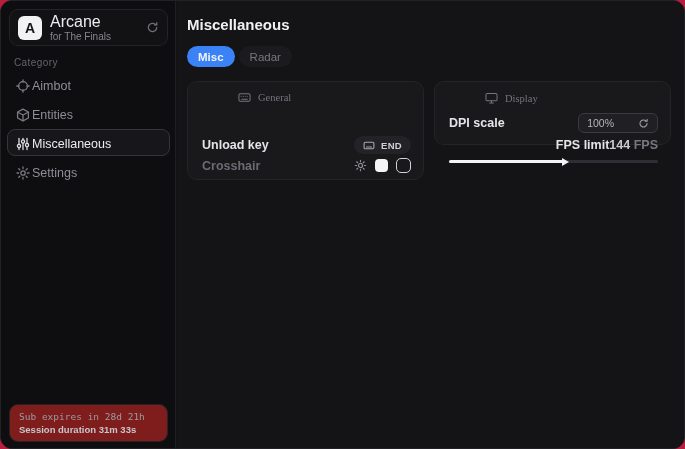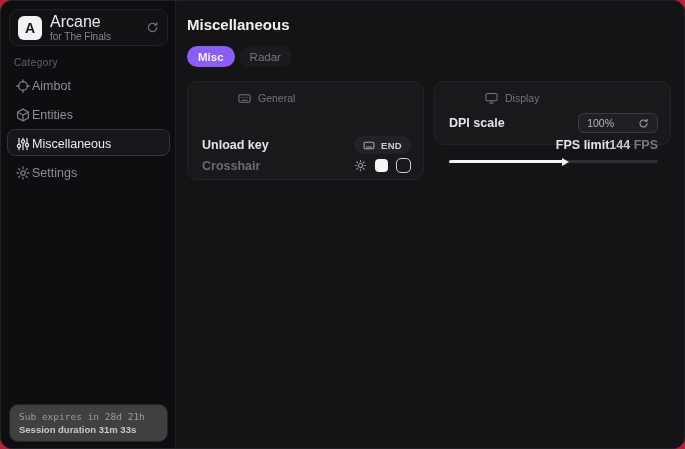--- a/index.html
+++ b/index.html
@@ -28,38 +28,38 @@
   .nav-item{ position:relative; height:29px; display:flex; align-items:center; gap:2px;
              padding-left:15px; color:#8e8e96; font-size:12.5px; }
   .nav-item .ni-icon{ display:flex; color:#7b7b83; }
   .nav-item.active{ color:#ececf0; }
   .nav-item.active .ni-icon{ color:#e0e0e4; }
   .nav-item.active::before{ content:""; position:absolute; left:6px; right:6px; top:0; bottom:2px;
              border:1px solid #35353b; border-radius:8px; background:#17171a; }
   .nav-item > *{ position:relative; }
 
   .side-footer{ position:absolute; left:8px; bottom:6px; width:159px; height:38px;
-                border:1px solid #242428; border-radius:9px; background:#404040;
+                border:1px solid #242428; border-radius:9px; background:#7f1d1d;
                 padding:6px 9px; display:flex; flex-direction:column; justify-content:center; gap:2px; }
   .sub-line{ font-family:"DejaVu Sans Mono", monospace; font-size:9.5px; color:#9a9aa2; }
   .sess-line{ font-size:9.5px; font-weight:bold; color:#c7c7cd; }
 
   
   .main{ position:absolute; left:176px; top:0; right:0; bottom:0; background:#141416; }
   .page-title{ position:absolute; left:10px; top:15px; color:#f0f0f3; font-size:15px; font-weight:bold; }
   .tabs{ position:absolute; left:10px; top:45px; display:flex; gap:4px; }
   .tab{ height:21px; padding:0 11px; border-radius:999px; font-size:11.5px; display:flex;
         align-items:center; color:#77777f; background:#1b1b1e; }
-  .tab.active{ background:#8b5cf6; color:#f2f2f5; font-weight:bold; }
+  .tab.active{ background:#3b82f6; color:#f2f2f5; font-weight:bold; }
 
   .card{ position:absolute; background:#19191c; border:1px solid #242428; border-radius:10px; }
   .card-general{ left:10px; top:80px; width:237px; height:99px; }
   .card-display{ left:257px; top:80px; width:237px; height:64px; }
   .card-header{ position:absolute; left:14px; top:10px; display:flex; align-items:center; gap:7px;
-                color:#74747c; font-family:Liberation Sans, sans-serif; font-size:10.5px;padding-left:36px; }
+                color:#74747c; font-family:Liberation Serif, serif; font-size:10.5px;padding-left:36px; }
   .card-header .ch-icon{ display:flex; color:#74747c; }
 
   .row{ position:absolute; left:14px; right:12px; display:flex; align-items:center; justify-content:space-between; }
   .row-label{ color:#e4e4e8; font-size:12.5px; font-weight:bold; }
   .row-label.dim{ color:#6b6b73; }
 
   .key-pill{ display:flex; align-items:center; gap:6px; background:#232327; border-radius:999px;
              height:18px; padding:0 9px; color:#cfcfd5; font-size:9.5px; font-weight:bold; letter-spacing:.3px; }
   .key-pill .kb-icon{ display:flex; color:#a8a8b0; }
 

